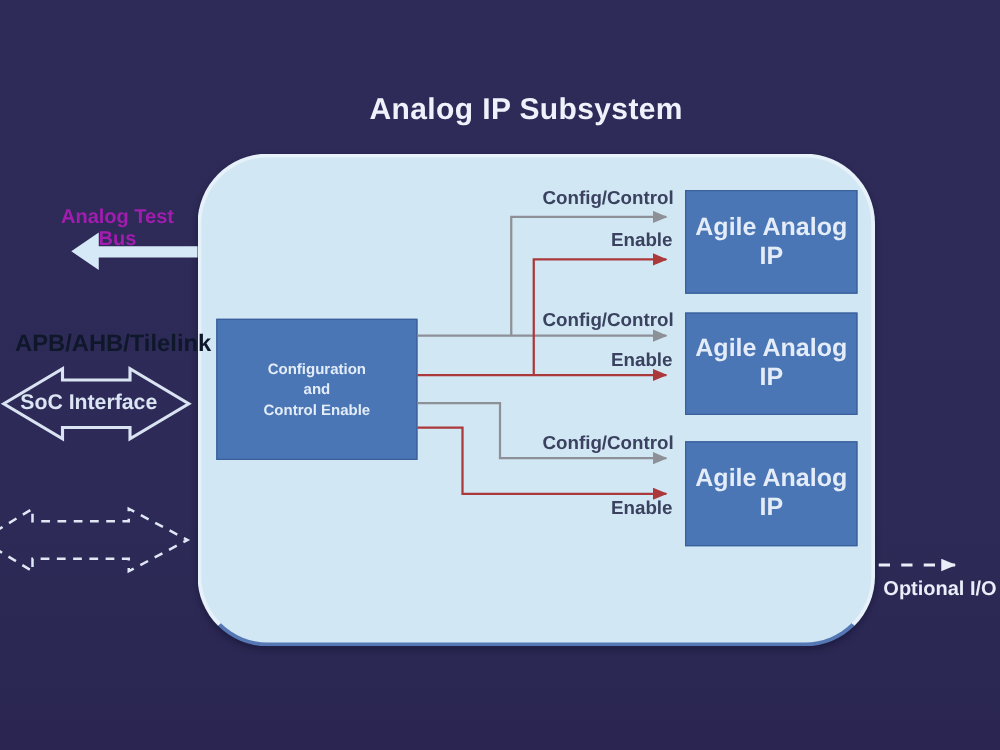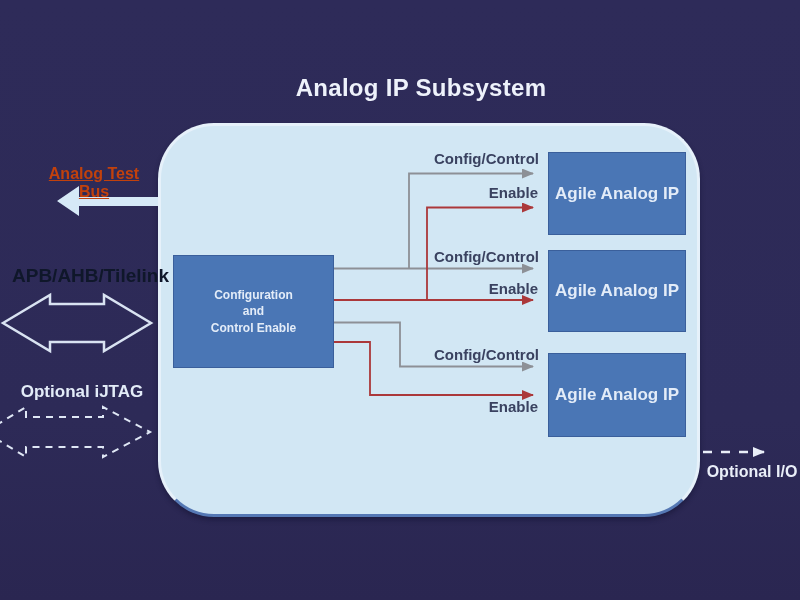--- a/index.html
+++ b/index.html
@@ -21,31 +21,31 @@
     border:3px solid #e6f1fa;border-bottom-color:#5578b4;
     border-radius:56px;
     box-shadow:0 3px 5px rgba(15,15,45,.45);
   }
   .block{
     position:absolute;box-sizing:border-box;background:#4a76b5;
     border:1px solid #3a5f9b;color:#e3ecf8;font-weight:bold;
     display:flex;align-items:center;justify-content:center;text-align:center;
   }
   .config-box{left:173px;top:255px;width:161px;height:113px;font-size:12px;line-height:1.38;}
-  .ip-box{left:548px;width:138px;font-size:17px;}
+  .ip-box{left:548px;width:138px;font-size:20px;}
   .ip-1{top:152px;height:83px;}
   .ip-2{top:250px;height:82px;}
   .ip-3{top:353px;height:84px;}
   .overlay{position:absolute;left:0;top:0;width:800px;height:600px;pointer-events:none;}
   .lbl{position:absolute;font-weight:bold;text-align:center;}
   .wire-lbl{width:112px;font-size:15px;color:#3a4260;text-align:right;}
   .cc-1{left:427px;top:150px;} .en-1{left:426px;top:184px;}
   .cc-2{left:427px;top:248px;} .en-2{left:426px;top:280px;}
   .cc-3{left:427px;top:346px;} .en-3{left:426px;top:398px;}
-  .atb-lbl{left:38px;top:165px;width:112px;font-size:16px;color:#c2410c;text-decoration:underline;}
+  .atb-lbl{left:38px;top:165px;width:112px;font-size:16px;color:#a21caf;}
   .apb-lbl{left:12px;top:265px;width:140px;font-size:19px;color:#0f172a;}
   .soc-lbl{left:10px;top:312px;width:122px;font-size:17px;color:#dbe5f4;}
   .ijtag-lbl{left:16px;top:382px;width:132px;font-size:17px;color:#e3ecf8;}
   .oio-lbl{left:702px;top:463px;width:100px;font-size:16px;color:#e9eef8;}
 </style>
 </head>
 <body>
 
 <div class="stage">
 
@@ -102,17 +102,17 @@
 
   <div class="lbl wire-lbl cc-1">Config/Control</div>
   <div class="lbl wire-lbl en-1">Enable</div>
   <div class="lbl wire-lbl cc-2">Config/Control</div>
   <div class="lbl wire-lbl en-2">Enable</div>
   <div class="lbl wire-lbl cc-3">Config/Control</div>
   <div class="lbl wire-lbl en-3">Enable</div>
 
   <div class="lbl atb-lbl">Analog Test Bus</div>
   <div class="lbl apb-lbl">APB/AHB/Tilelink</div>
-  <div class="lbl ijtag-lbl">Optional iJTAG</div>
+  <div class="lbl soc-lbl">SoC Interface</div>
 
   <div class="lbl oio-lbl">Optional I/O</div>
 
 </div>
 
 </body></html>

